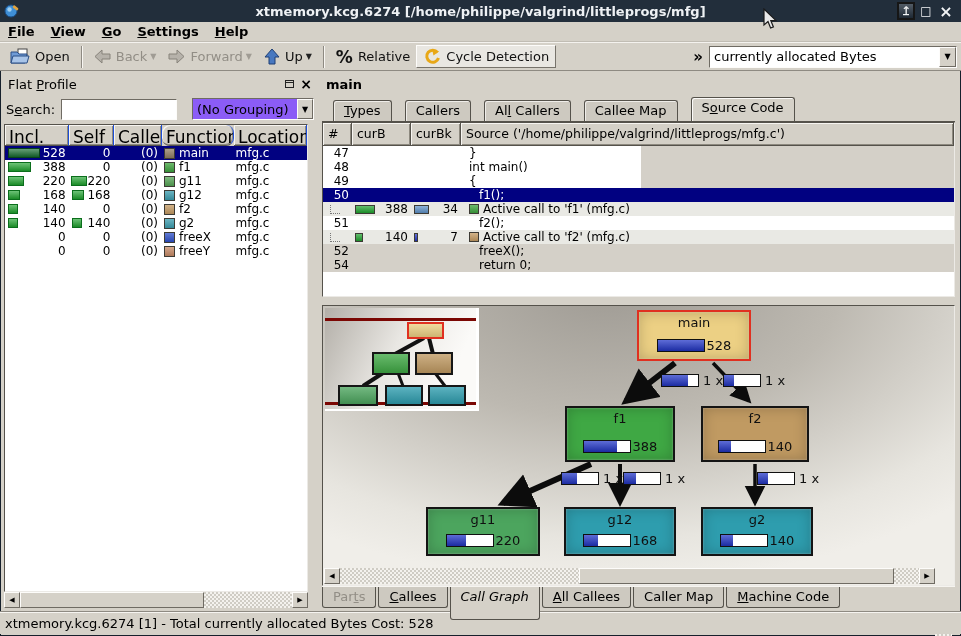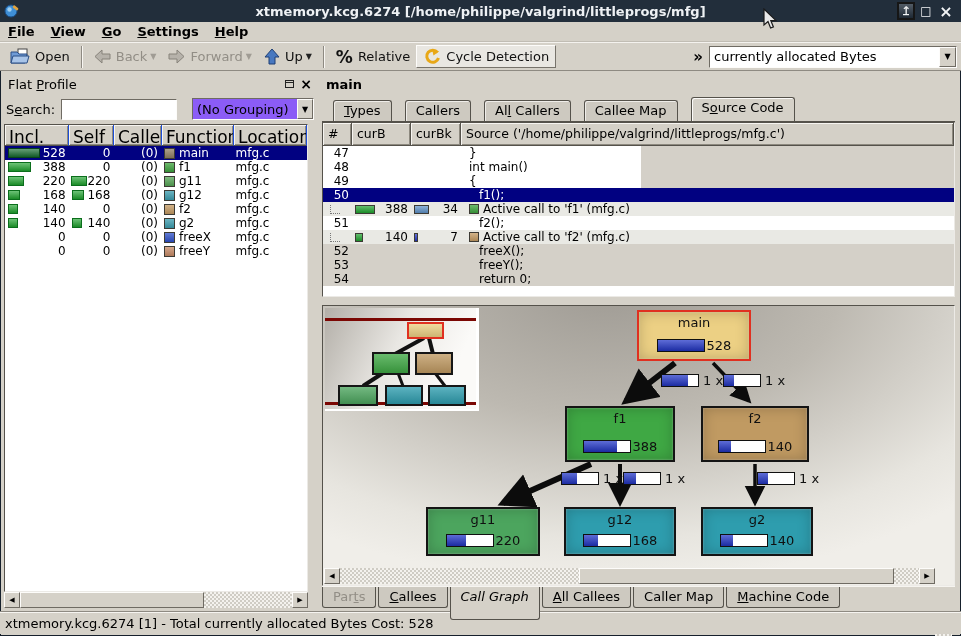--- a/index.html
+++ b/index.html
@@ -58,21 +58,21 @@
 
   .fp-table{position:absolute;left:0;top:50px;width:304px;height:468px;background:#fff;
             border:1px solid;border-color:#55524b #eceae6 #eceae6 #55524b;}
   .fp-head{display:flex;height:21px;background:#d4d0c7;}
   .fp-hcell{font-size:17px;padding:2px 4px;border-right:1px solid #1d4ed8;border-bottom:1px solid #55524b;
             box-shadow:inset 1px 1px 0 #f7f5f1, inset -1px -1px 0 #8d897f;white-space:nowrap;overflow:hidden;}
   .fp-row{display:flex;height:14px;font-size:12px;align-items:center;}
   .fp-row.sel{background:#010181;color:#fff;}
   .cell{padding:0 3px;white-space:nowrap;overflow:hidden;display:flex;align-items:center;height:14px;}
   .num{justify-content:flex-end;}
-  .w-incl{width:64px;} .w-self{width:45px;} .w-called{width:48px;} .w-func{width:72px;} .w-loc{width:75px;}
+  .w-incl{width:64px;} .w-self{width:45px;} .w-called{width:48px;} .w-func{width:72px;border-radius:8px;} .w-loc{width:75px;}
   .hbar{height:10px;border:1px solid #0b6e1c;background-image:linear-gradient(#ffffff59,#00000026);
         margin-right:auto;flex:none;}
   .fp-row.sel .hbar{border-color:#07401a;}
   .fnicon{width:11px;height:11px;border:1px solid #3c3a34;margin-right:4px;flex:none;
           background-image:linear-gradient(#ffffff40,#00000020);}
   .fp-hscroll{position:absolute;left:0;top:518px;width:304px;height:16px;display:flex;}
   .sb-btn{width:16px;height:16px;background:#d5d1c8;border:1px solid;border-color:#fdfcfa #6f6b63 #6f6b63 #fdfcfa;
           display:flex;align-items:center;justify-content:center;font-size:7px;flex:none;}
   .sb-thumb{background:#d5d1c8;border:1px solid;border-color:#fdfcfa #6f6b63 #6f6b63 #fdfcfa;flex:none;}
   .checker{background-image:conic-gradient(#f4f2ee 25%,#cfccc4 0 50%,#f4f2ee 0 75%,#cfccc4 0);background-size:4px 4px;}
@@ -450,26 +450,20 @@
           <span>Active call to 'f2' (mfg.c)</span>
         </span>
     </div>
     <div class="srow alt">
       <span class="cell num c-num">52</span>
         <span class="c-curb"></span>
         <span class="c-curbk"></span>
       <span class="cell c-src ind1">freeX();</span>
     </div>
     <div class="srow alt">
-      <span class="cell num c-num">53</span>
-        <span class="c-curb"></span>
-        <span class="c-curbk"></span>
-      <span class="cell c-src ind1">freeY();</span>
-    </div>
-    <div class="srow alt">
       <span class="cell num c-num">54</span>
         <span class="c-curb"></span>
         <span class="c-curbk"></span>
       <span class="cell c-src ind1">return 0;</span>
     </div>
   </div>
 
   <div class="graph">
     <svg width="610" height="279" style="position:absolute;left:0;top:0">
       <defs>

